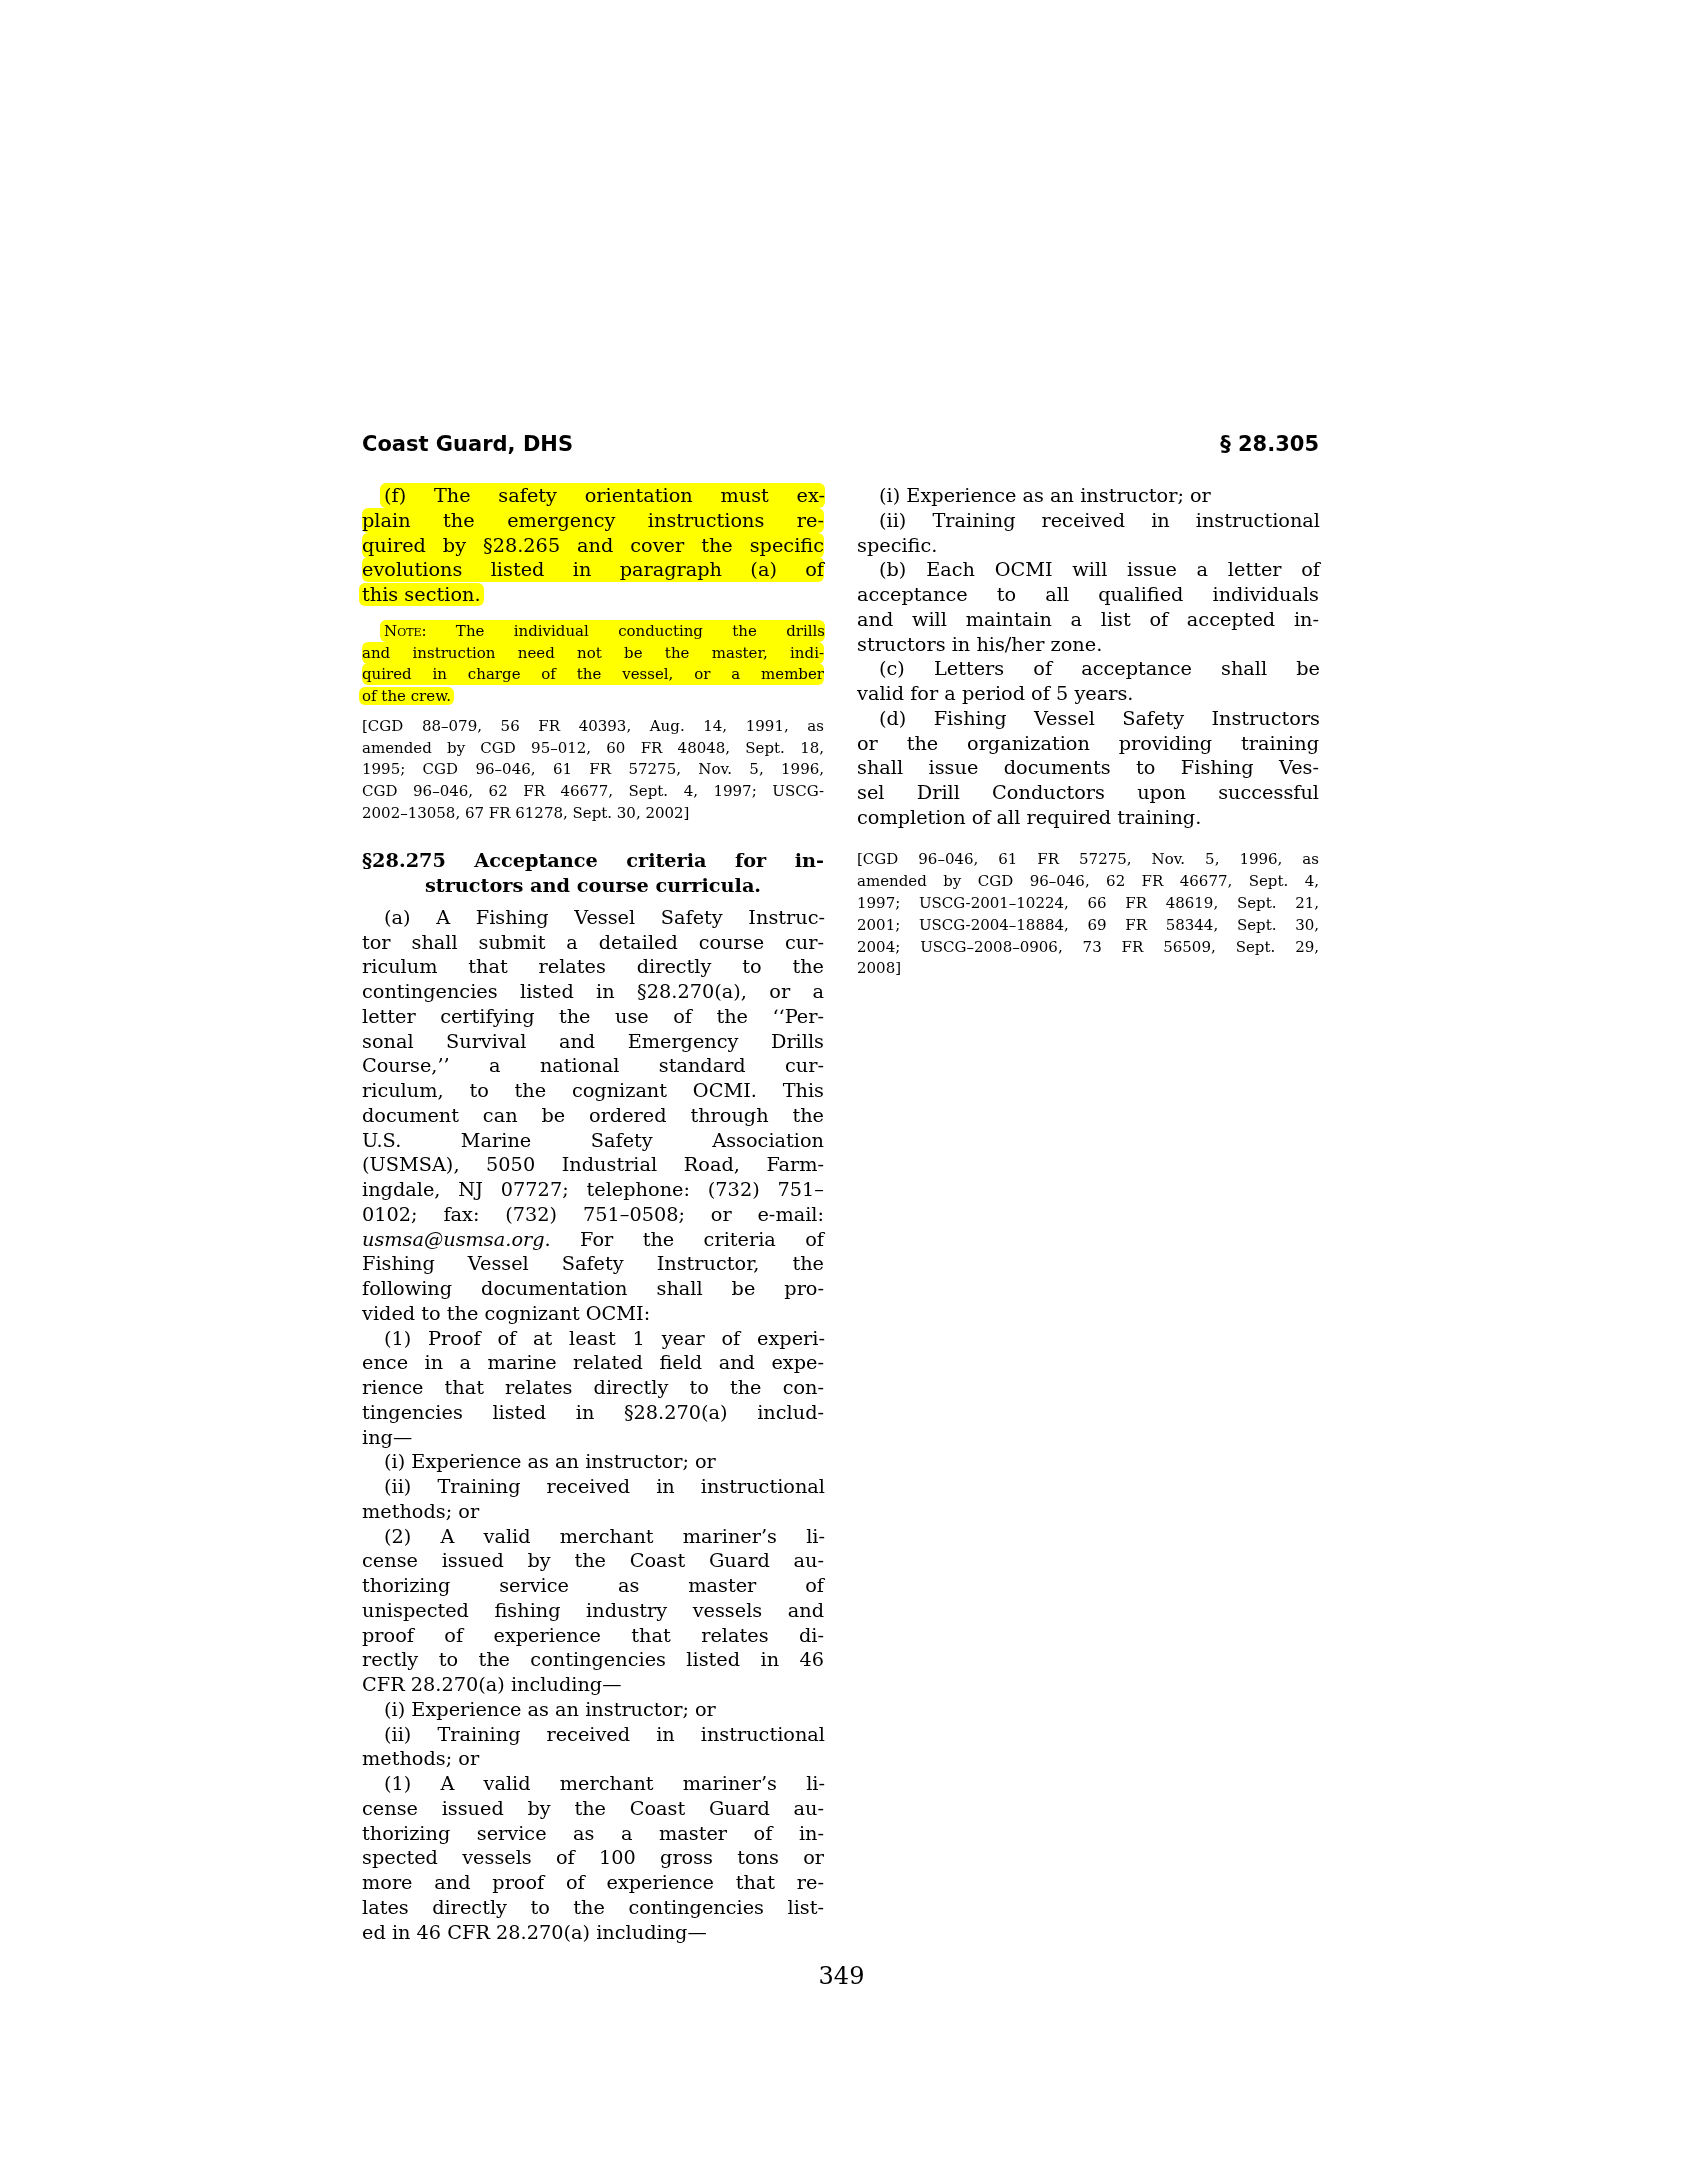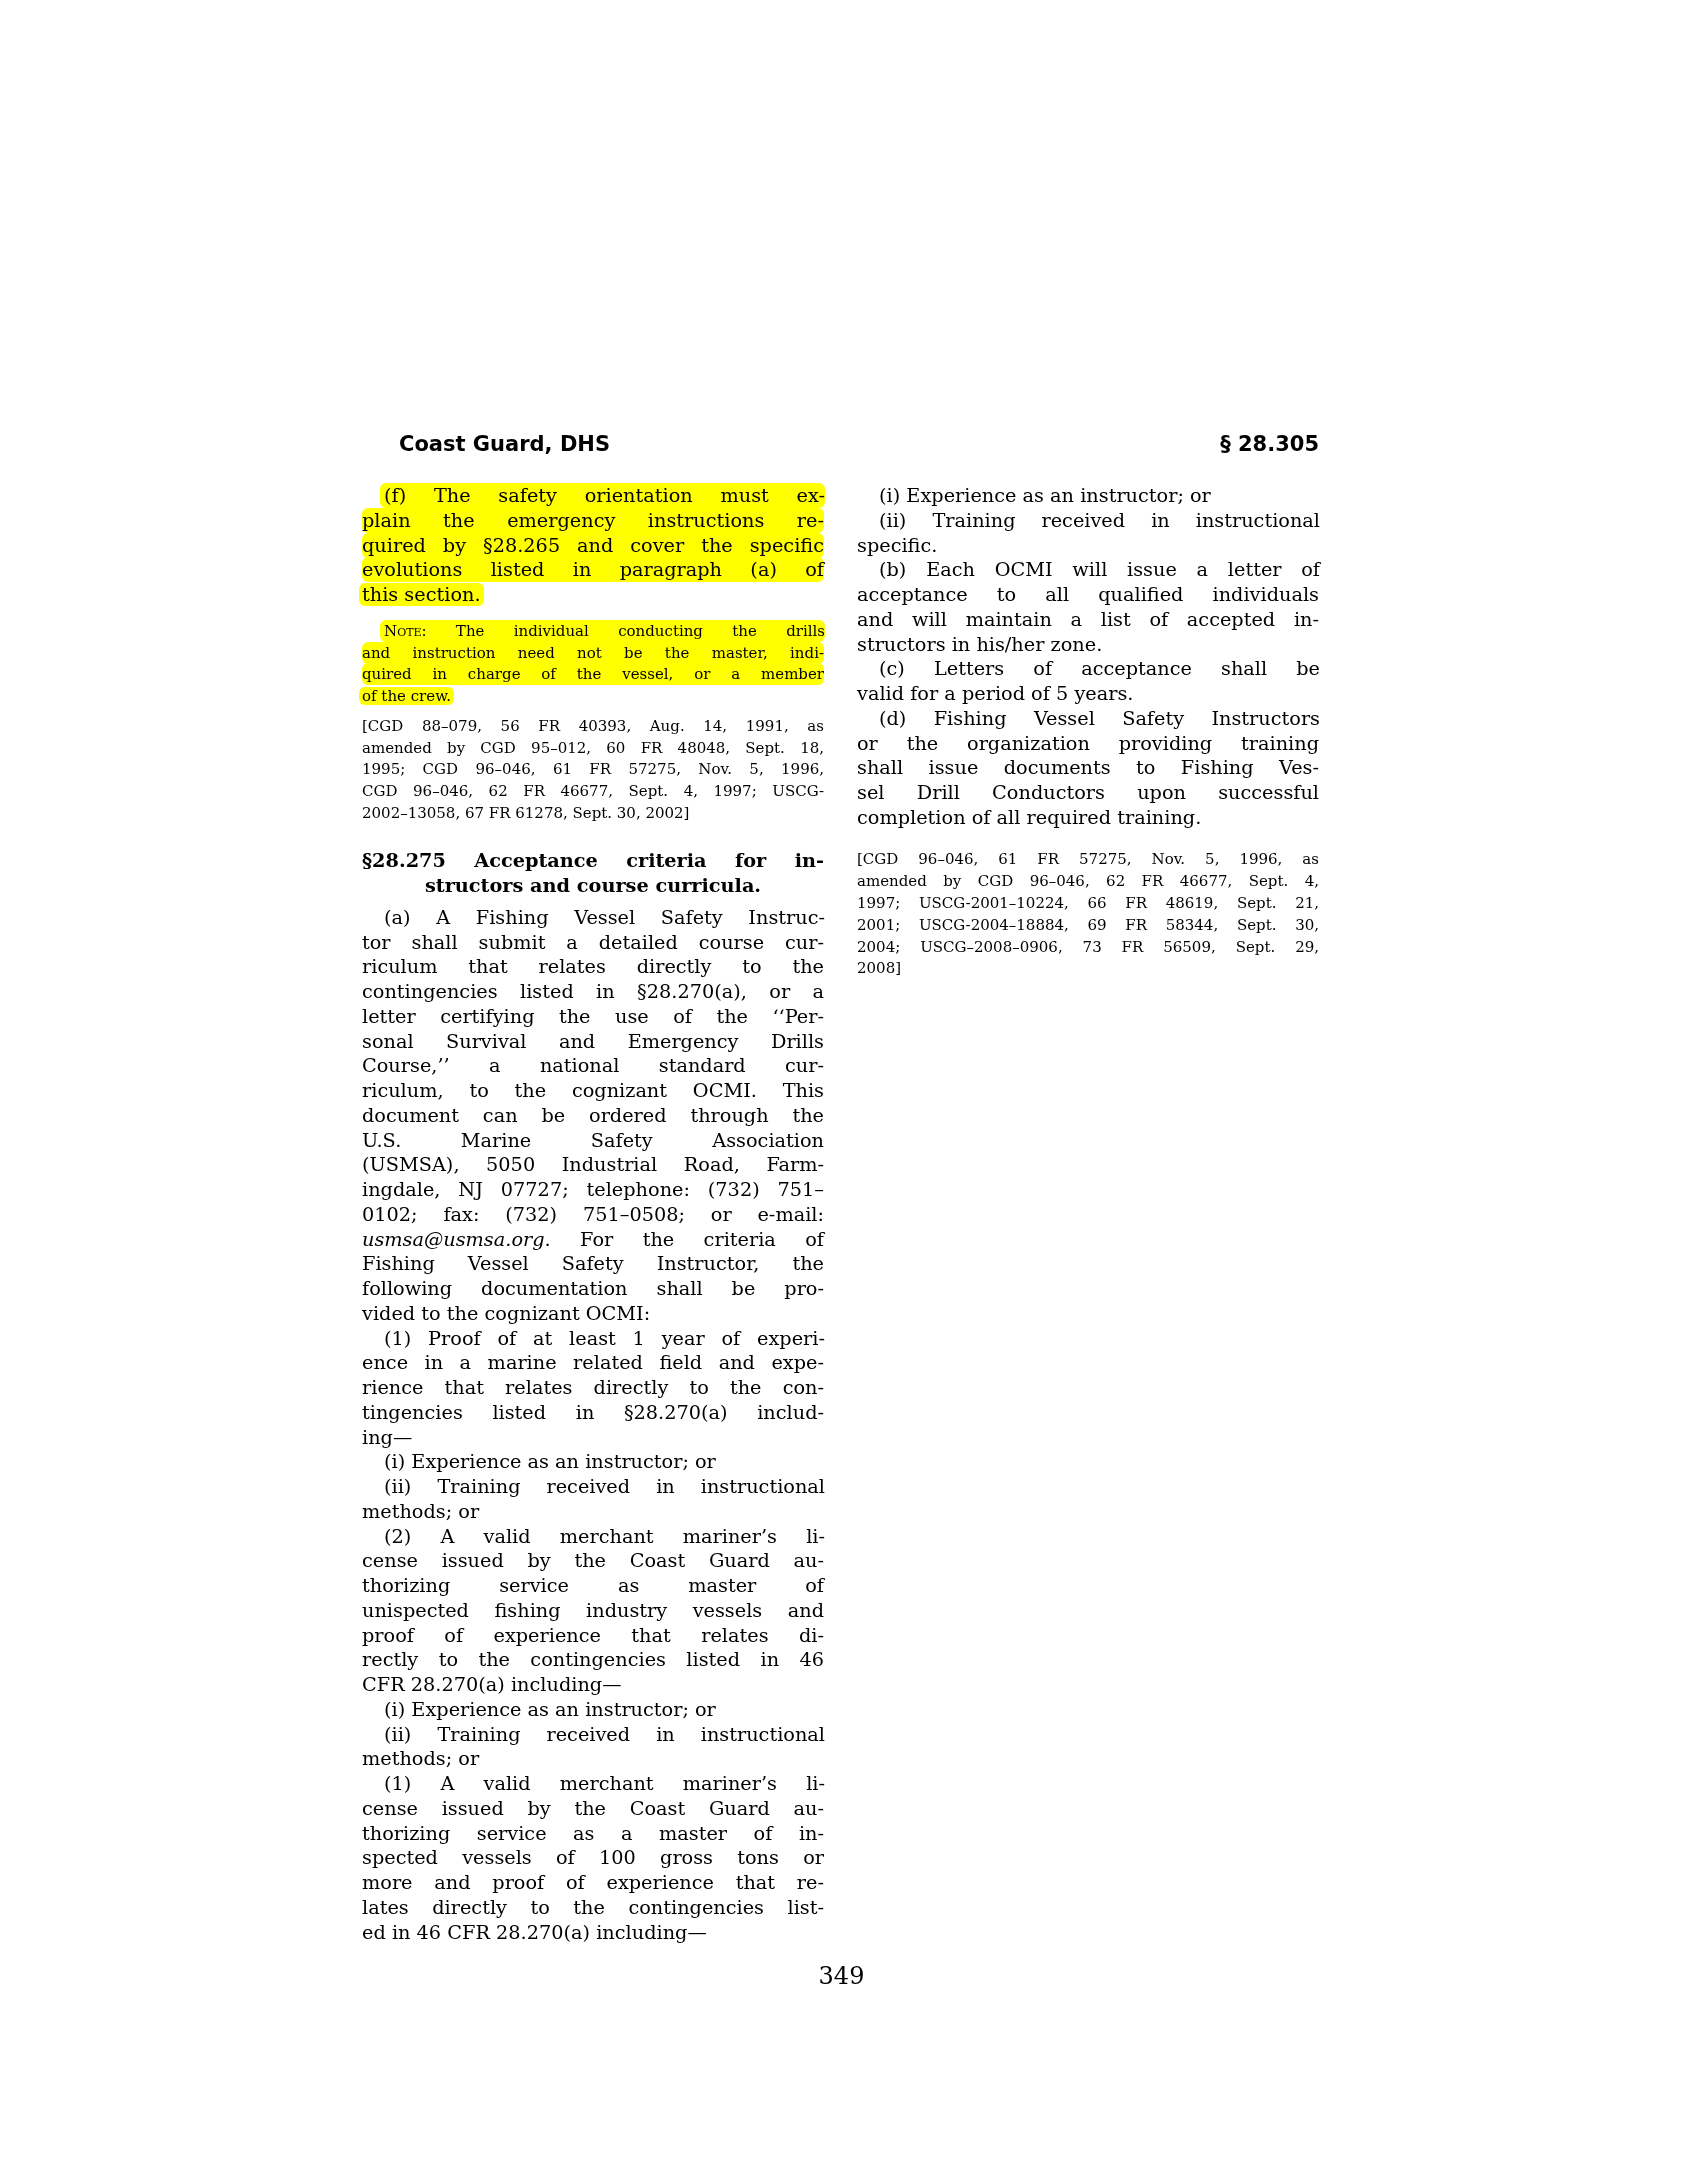--- a/index.html
+++ b/index.html
@@ -1,19 +1,19 @@
 <!DOCTYPE html>
 <html><head>
 <meta charset="utf-8">
 <style>
   html, body { margin: 0; padding: 0; background: #ffffff; }
   body { width: 1683px; height: 2178px; position: relative; overflow: hidden; color: #000; }
   .page { position: absolute; left: 0; top: 0; width: 1683px; height: 2178px; }
   .running-head { position: absolute; top: 432px; font-family: "DejaVu Sans", sans-serif; font-weight: bold; font-size: 21px; letter-spacing: 0px; }
-  .rh-left { left: 362px; margin-left: 37px; }
+  .rh-left { left: 362px; }
   .rh-right { right: 364px; text-align: left; }
   .col { position: absolute; width: 462px; font-family: "DejaVu Serif", serif; }
   .col-left { left: 362px; }
   .col-right { left: 857px; }
   .ln { position: absolute; left: 0; width: 462px; white-space: nowrap; height: 25px; }
   .body .ln, .ln.body { font-size: 19.3px; line-height: 25px; }
   .ln.small { font-size: 15px; line-height: 22px; height: 22px; }
   .ln.head { font-size: 19.3px; font-weight: bold; line-height: 25px; }
   .ln.just { text-align: justify; text-align-last: justify; }
   .ln.ind { padding-left: 22px; width: 441px; }

